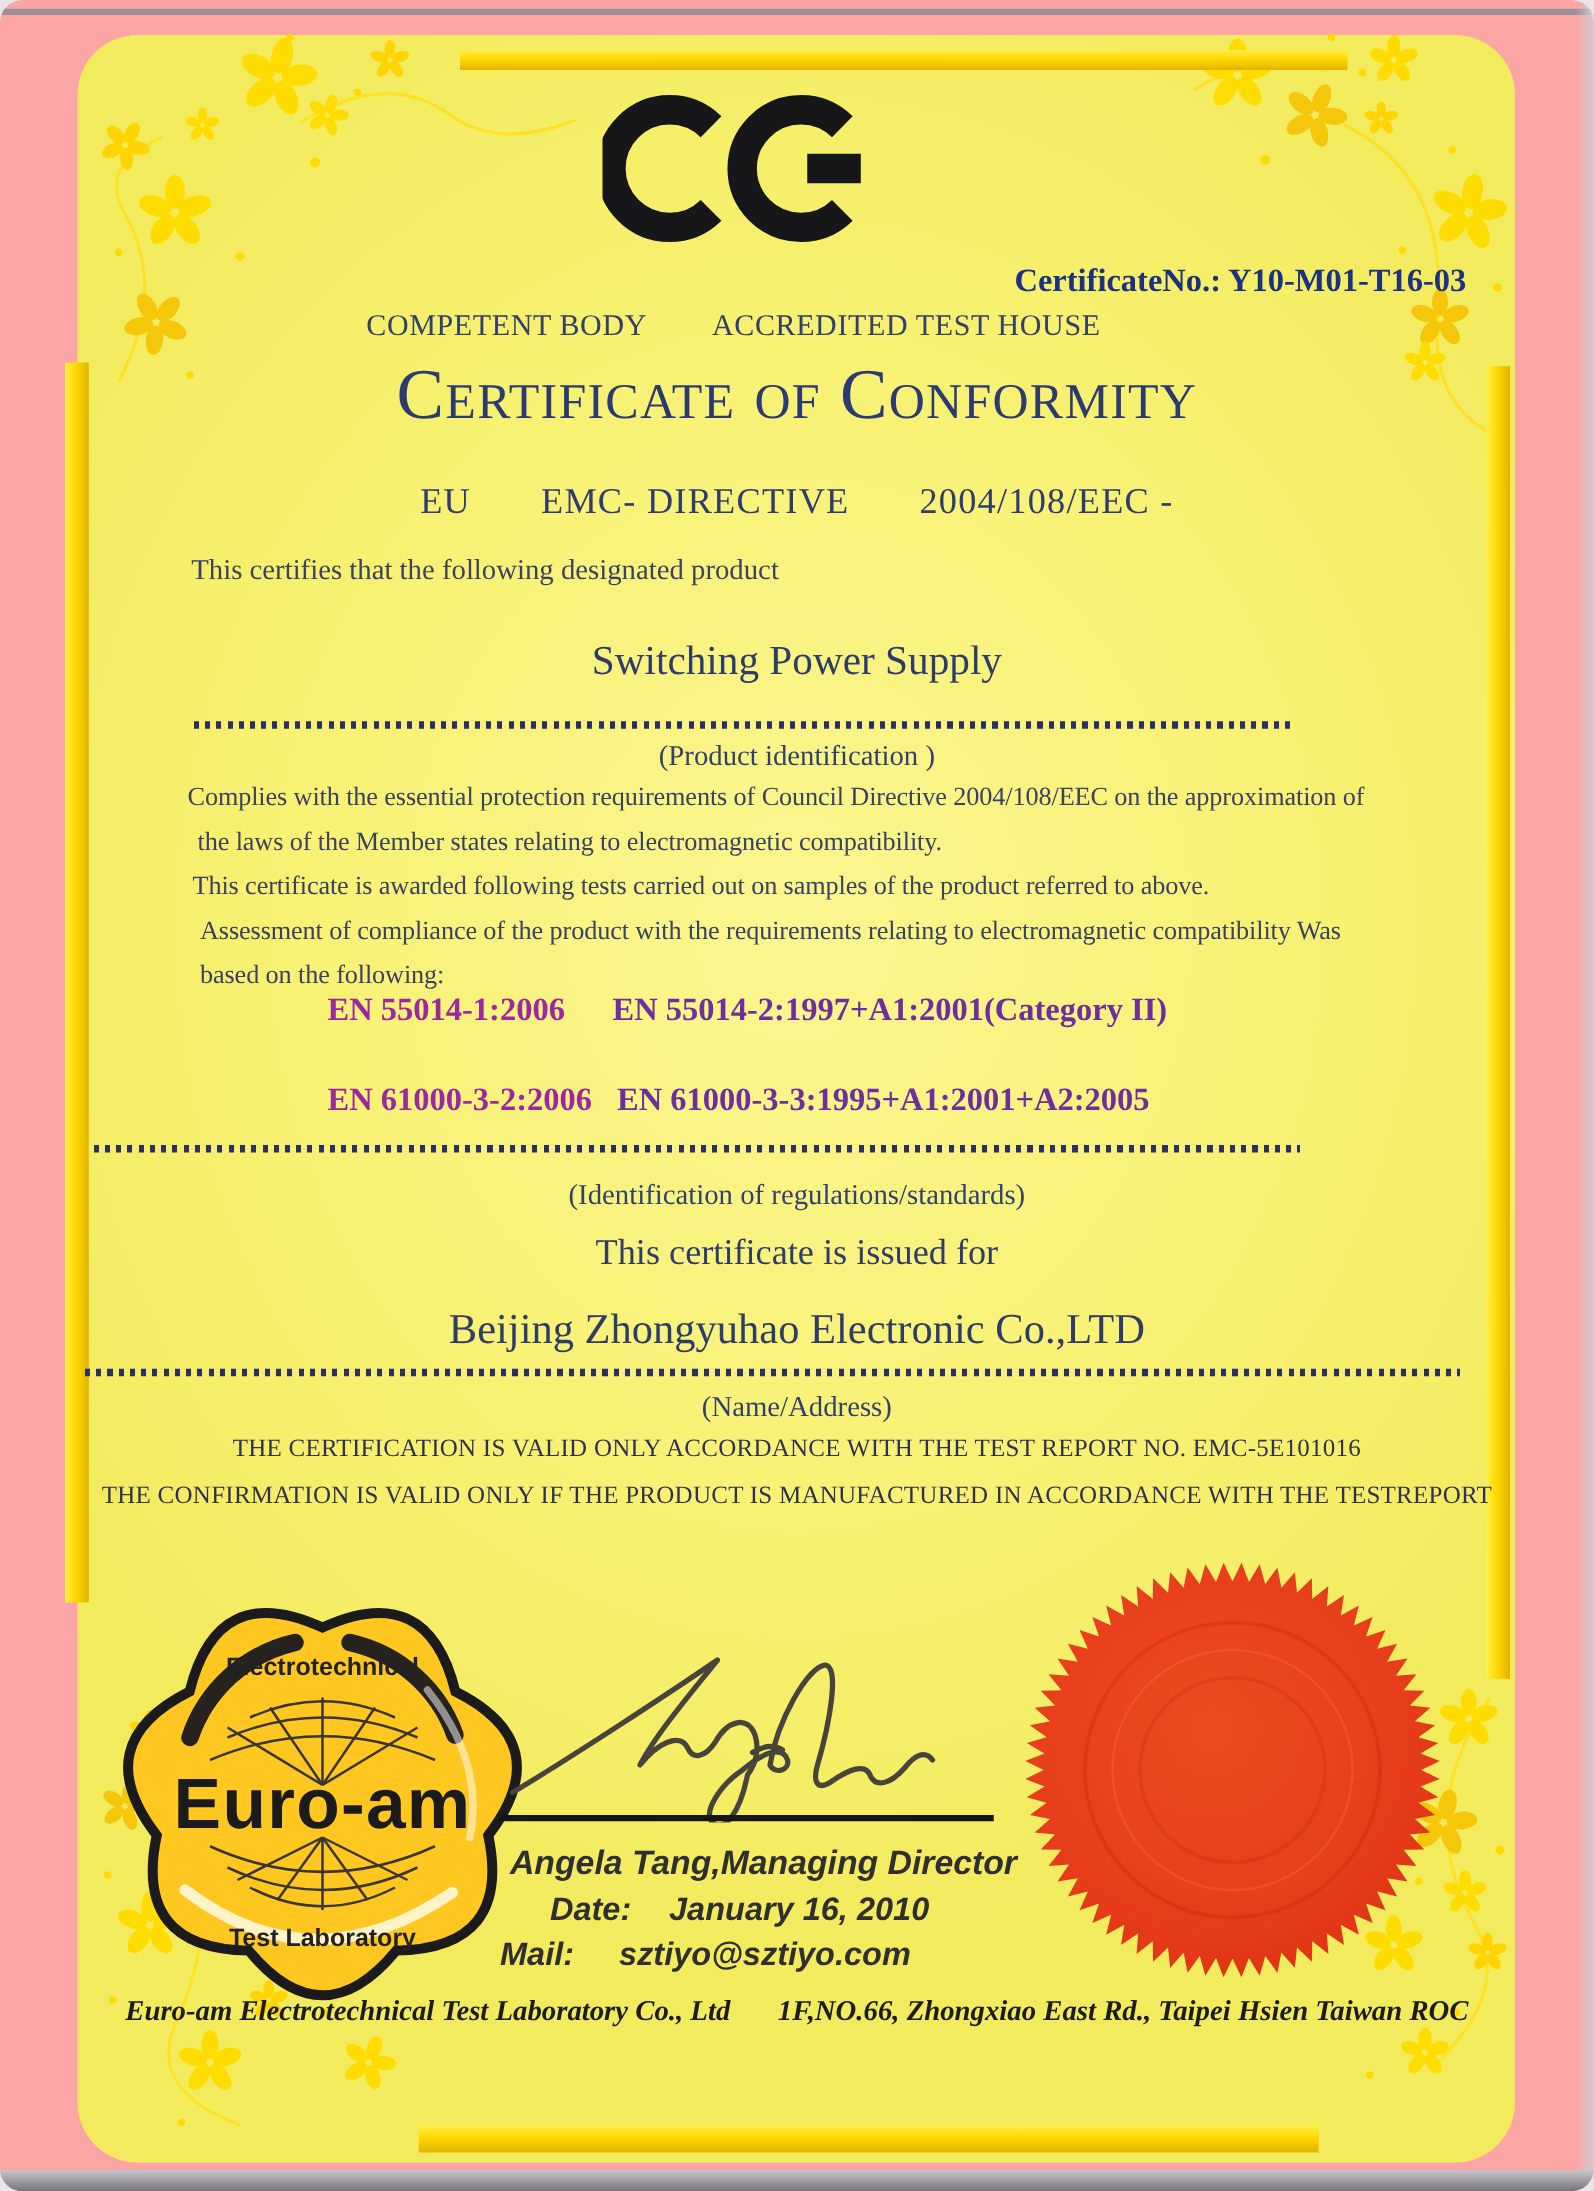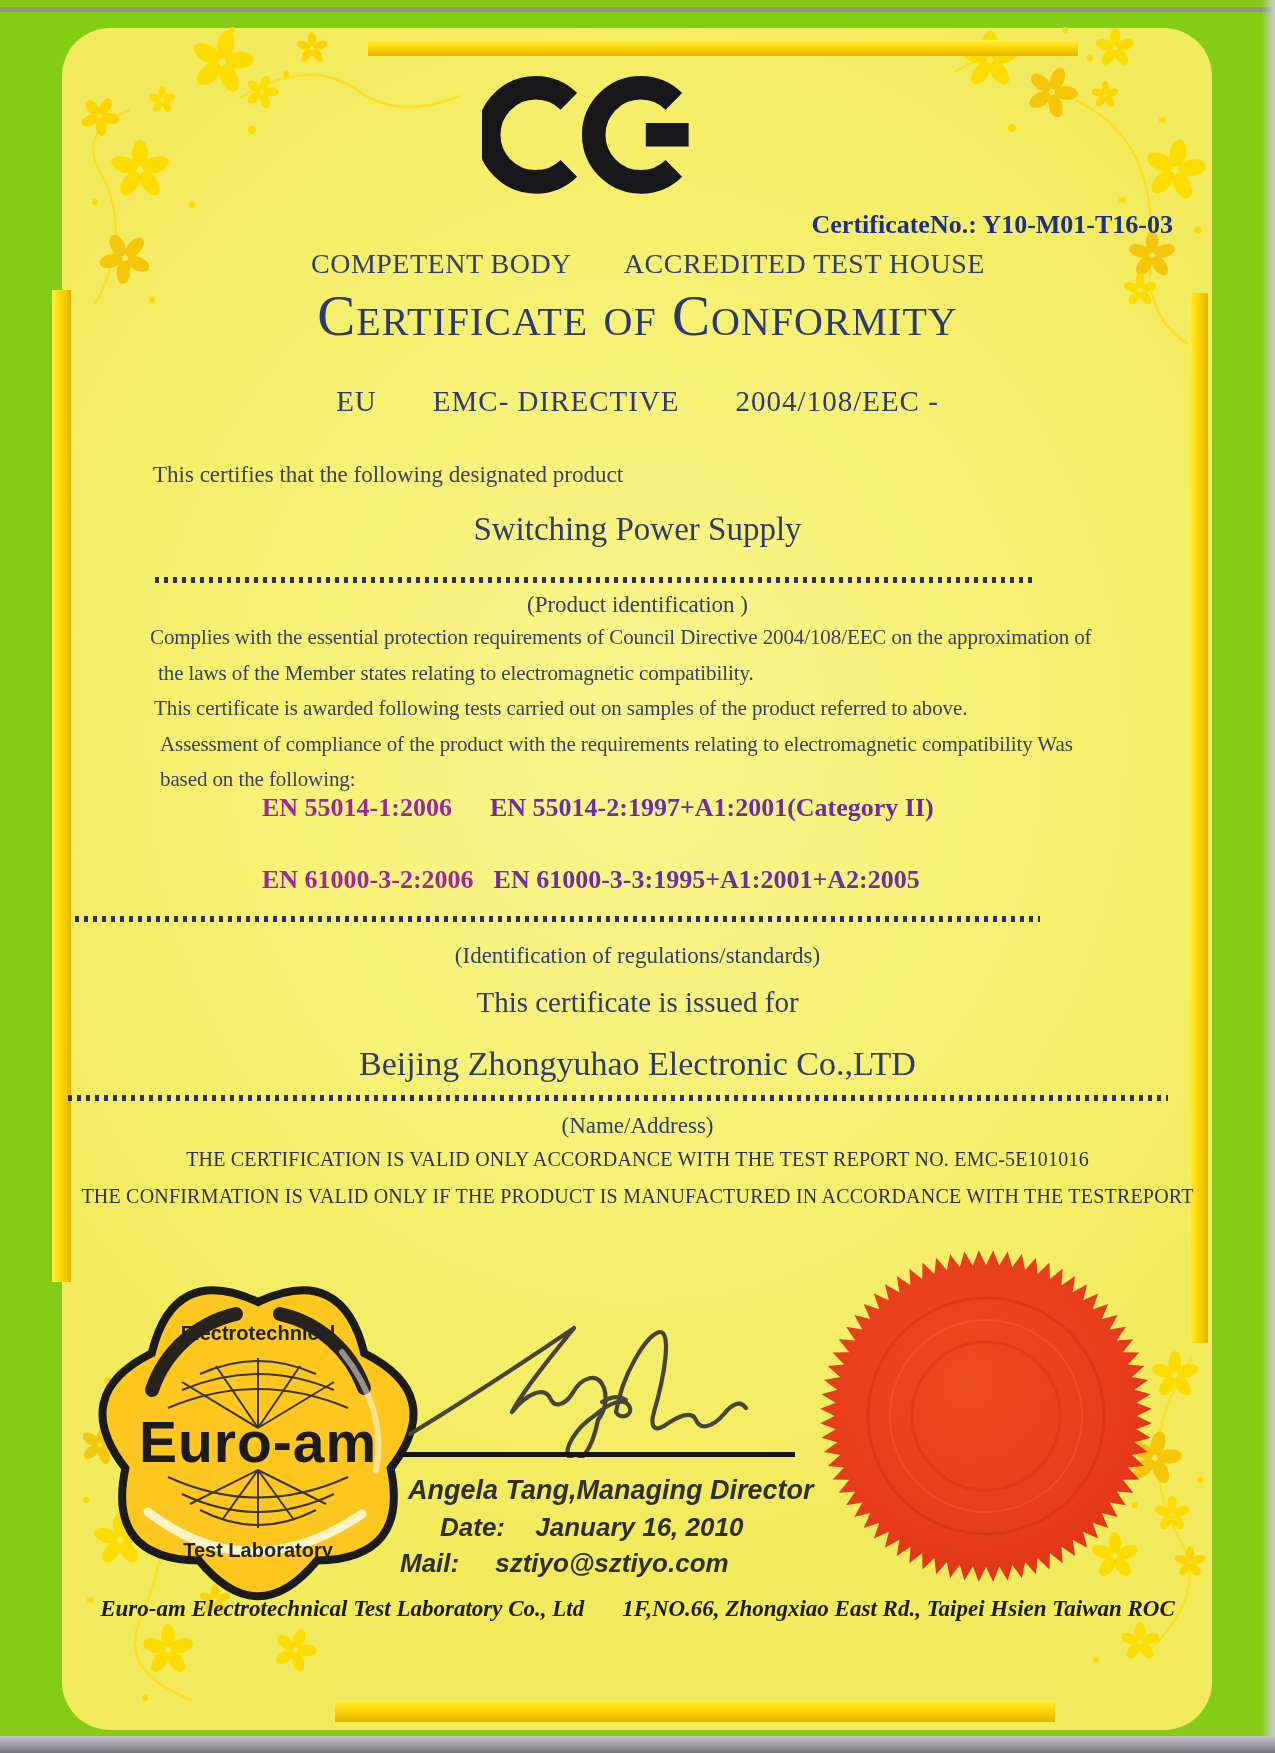--- a/index.html
+++ b/index.html
@@ -1,38 +1,38 @@
 <!DOCTYPE html>
 <html><head>
 <meta charset="utf-8">
 <style>
   html,body{margin:0;padding:0;background:#e8e6ea;}
-  #page{position:relative;width:1275px;height:1753px;background:#84cc16;overflow:hidden;
-        font-family:"Liberation Serif",serif;}
+  #page{position:relative;width:1275px;height:1753px;background:#fca5a5;overflow:hidden;
+        font-family:"Liberation Serif",serif;border-radius:18px;}
   
   .scan-top{position:absolute;left:0;top:7px;width:100%;height:5px;background:#8d8c94;opacity:.85;}
   .scan-right{position:absolute;right:0;top:0;width:14px;height:100%;background:linear-gradient(90deg,rgba(0,0,0,0),#cfccd3);}
   .scan-bottom{position:absolute;left:0;top:1736px;width:100%;height:17px;background:linear-gradient(180deg,#c9c7cc,#76747b);}
   
   .cert{position:absolute;left:62px;top:28px;width:1150px;height:1702px;border-radius:48px;
         background:radial-gradient(ellipse 62% 48% at 50% 42%, #faf68f 0%, #f7f172 60%, #f2eb5e 100%);}
   .deco{position:absolute;left:0;top:0;width:1275px;height:1753px;pointer-events:none;}
   
   .bar{position:absolute;}
   .bar.h{background:linear-gradient(180deg,#fff04a 0%,#ffd800 45%,#e2b400 100%);}
   .bar.v{background:linear-gradient(90deg,#fff04a 0%,#ffd800 45%,#e2b400 100%);}
   .abs{position:absolute;white-space:nowrap;}
   .ctr{left:0;width:1275px;text-align:center;}
   .certno{left:695px;width:478px;top:210px;font-size:26px;font-weight:bold;color:#1d3182;text-align:right;}
-  .competent{left:311px;top:248px;font-size:28px;color:#32406b;letter-spacing:.5px;}
+  .competent{left:293px;top:248px;font-size:24px;color:#32406b;letter-spacing:.5px;}
   .competent .gap{display:inline-block;width:52px;}
   .title{top:283px;font-size:57px;font-variant:small-caps;color:#2c3a72;letter-spacing:1px;}
   .directive{top:385px;font-size:29px;color:#2e3c6e;letter-spacing:1px;}
   .directive span{margin:0 28px;}
-  .certifies{left:153px;top:462px;font-size:23px;color:#3a4161;}
+  .certifies{left:153px;top:443px;font-size:23px;color:#3a4161;}
   .product{top:511px;font-size:33px;color:#2f3c6a;}
   .dotline{position:absolute;height:6px;background-image:repeating-linear-gradient(90deg,#2c2f66 0 4px,transparent 4px 9px);}
   .caption{font-size:23px;color:#33406b;font-family:Liberation Serif, serif;}
   .para{position:absolute;left:150px;top:620px;font-size:21px;line-height:35.5px;color:#3a4161;letter-spacing:-.1px;}
   .enrow{position:absolute;left:262px;display:flex;font-size:26px;font-weight:bold;white-space:nowrap;}
   .enrow .c1{min-width:208px;margin-right:0;color:#9b28a0;}
   .enrow .c2{color:#6d2f9f;margin-left:20px;}
   .issued{top:986px;font-size:29px;color:#2f3c6a;}
   .company{top:1045px;font-size:34px;color:#2f3c6a;}
   .validity{font-size:20px;color:#2f3152;letter-spacing:.2px;}

